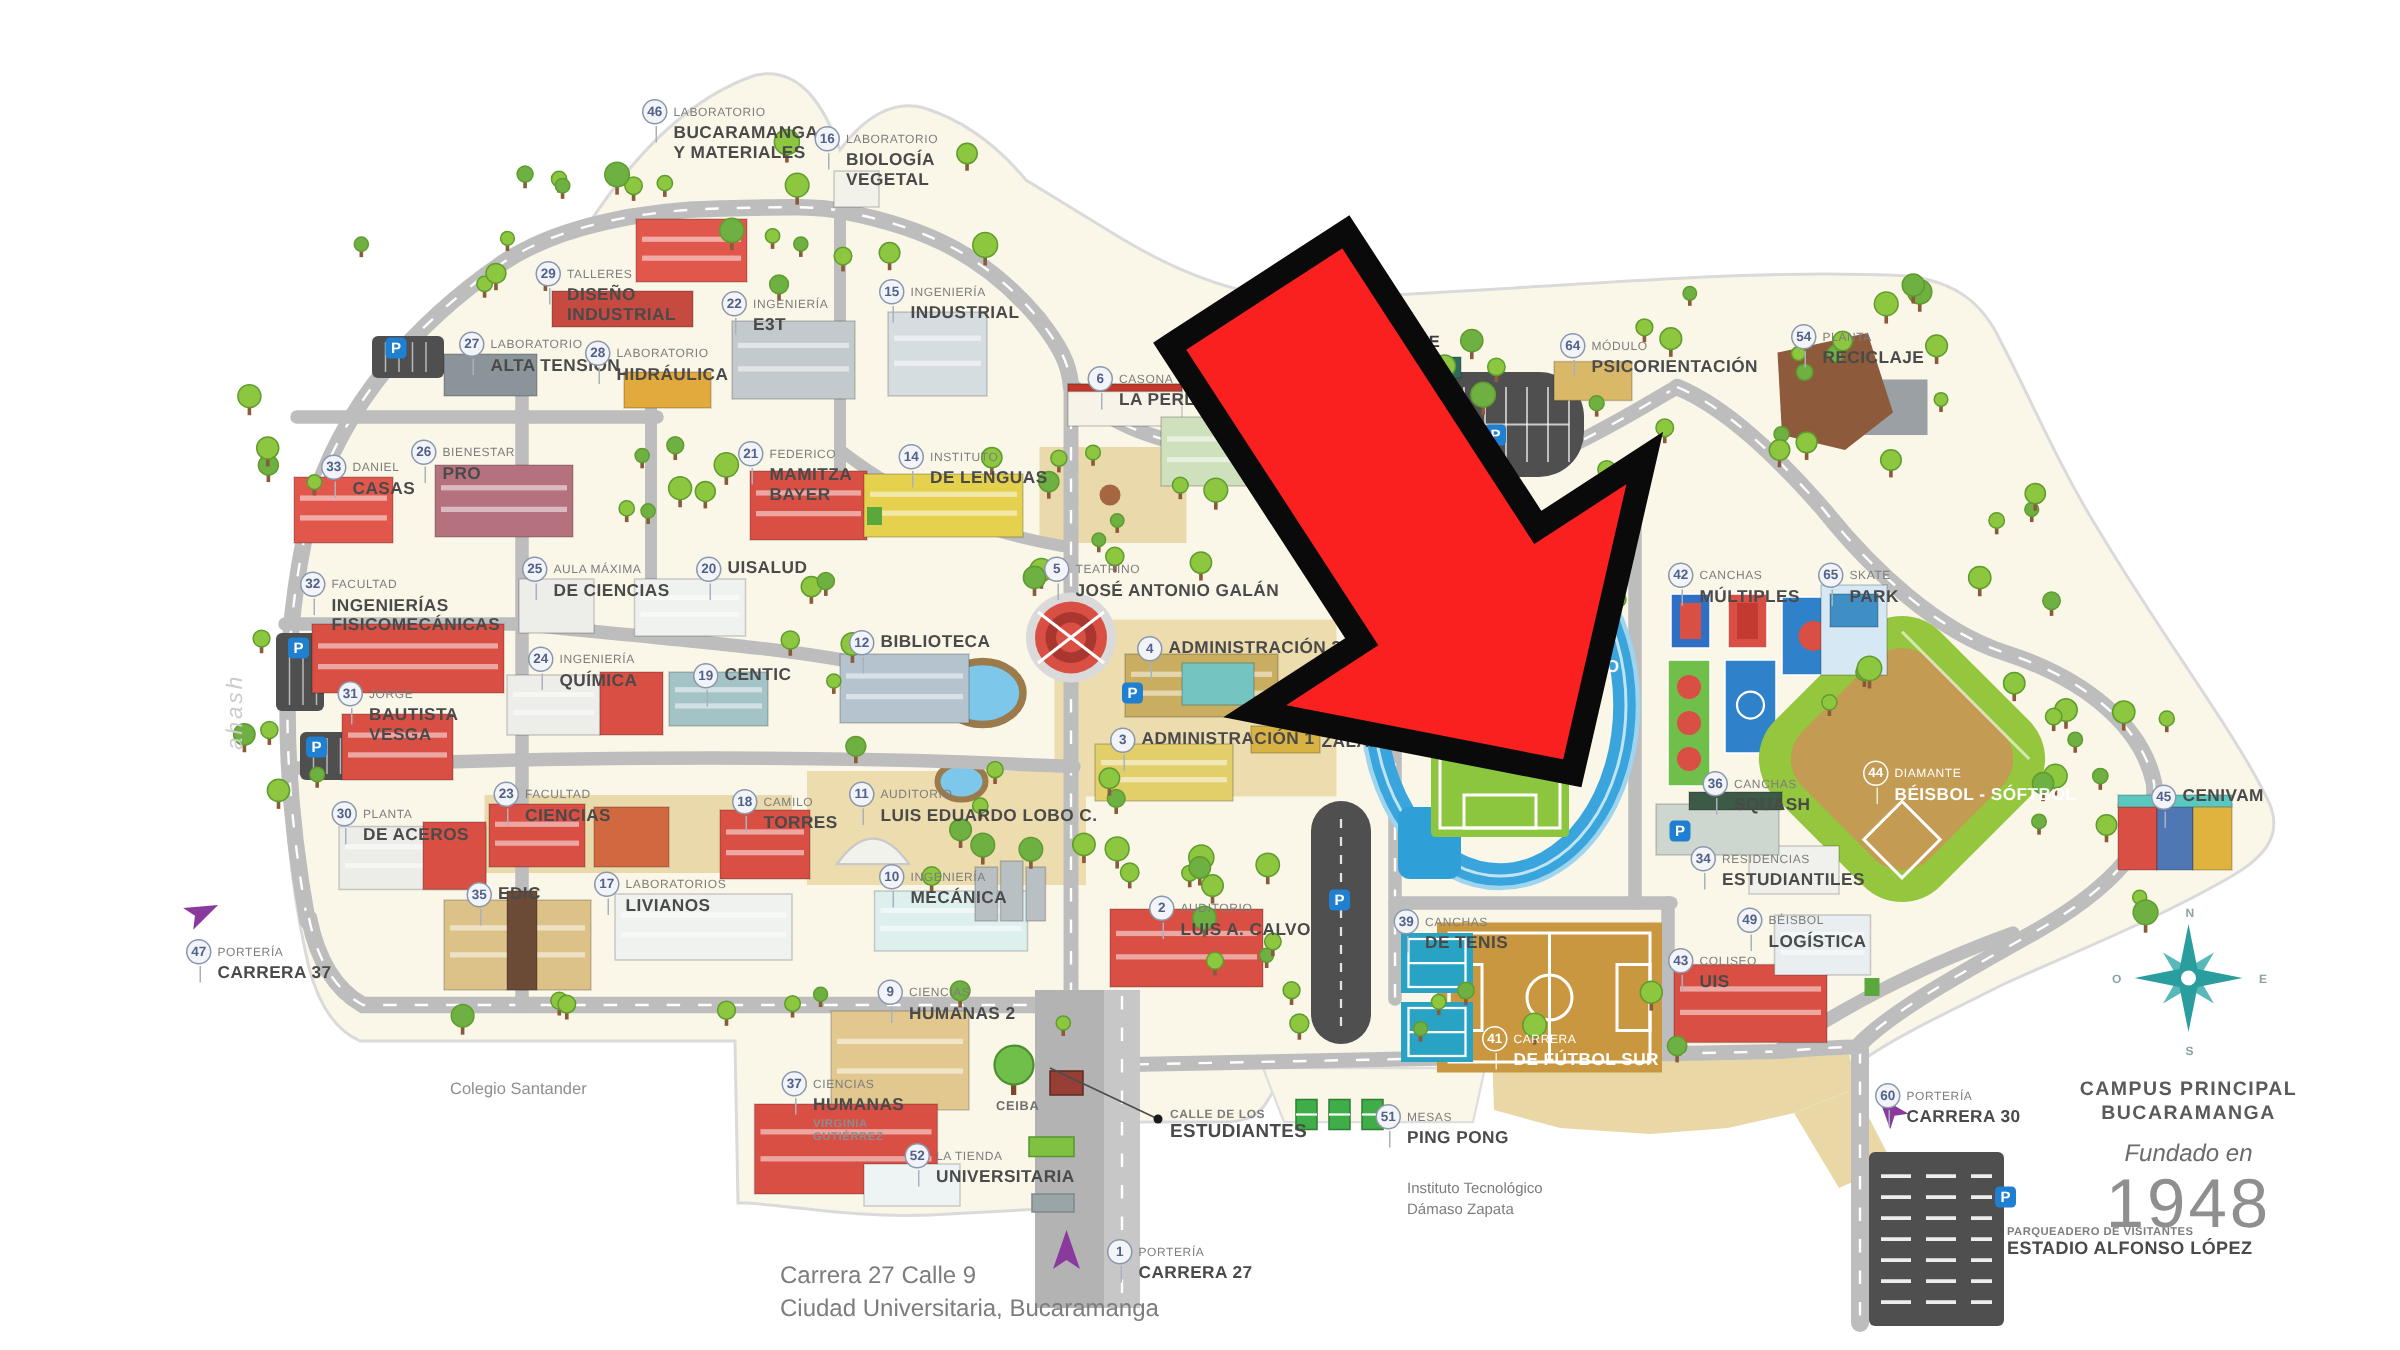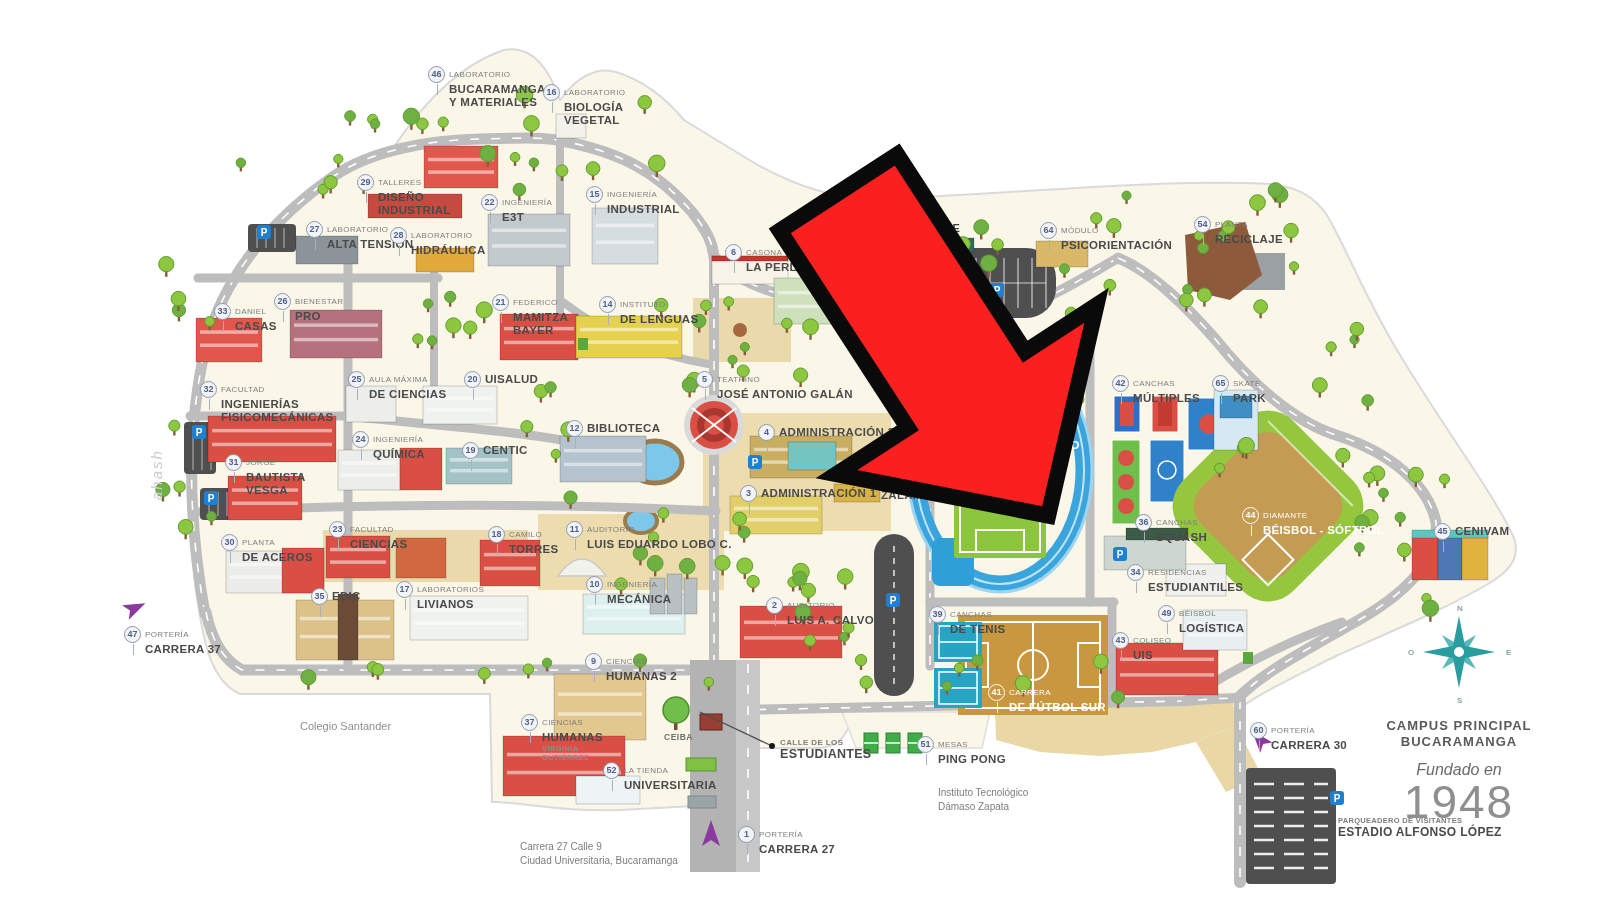--- a/index.html
+++ b/index.html
@@ -21,21 +21,21 @@
   .mlabel.white .pre,.mlabel.white .nm{color:#fff;}
   .mlabel.white .badge{background:transparent;border-color:#fff;color:#fff;}
   .mlabel.white .stem{background:rgba(255,255,255,.8);}
   .note{position:absolute;white-space:nowrap;z-index:30;}
   .note .l1,.note .l2{display:block;}
   #note-ceiba{font-size:8.5px;font-weight:bold;color:#6f6f6f;letter-spacing:.5px;}
   #note-calle .l1{font-size:8px;font-weight:bold;color:#7d7d7d;letter-spacing:.4px;}
   #note-calle .l2{font-size:12.5px;font-weight:bold;color:#4a4a4a;letter-spacing:.3px;}
   #note-colegio{font-size:11px;color:#8f8f8f;}
   #note-instituto{font-size:10px;color:#7d7d7d;line-height:1.35;}
-  #note-address{font-size:10px;color:#7d7d7d;line-height:1.4;}
+  #note-address{font-size:16px;color:#7d7d7d;line-height:1.4;}
   #note-parqueadero .l1{font-size:7.5px;font-weight:bold;color:#7d7d7d;letter-spacing:.3px;}
   #note-parqueadero .l2{font-size:12px;font-weight:bold;color:#4a4a4a;letter-spacing:.3px;}
   #note-re{font-size:11px;font-weight:bold;color:#3d3d3d;letter-spacing:.5px;}
   #note-signature{font-size:15px;font-style:italic;color:#cccccc;letter-spacing:2px;
     transform:rotate(-90deg);transform-origin:left top;}
   
   #logo{position:absolute;left:1350px;top:48px;width:144px;z-index:60;}
   .logo-boxes{display:flex;gap:5px;}
   .logo-green{width:68px;height:68px;border-radius:10px;background:#8dc63f;color:#fff;
     display:flex;flex-direction:column;justify-content:center;text-align:center;

